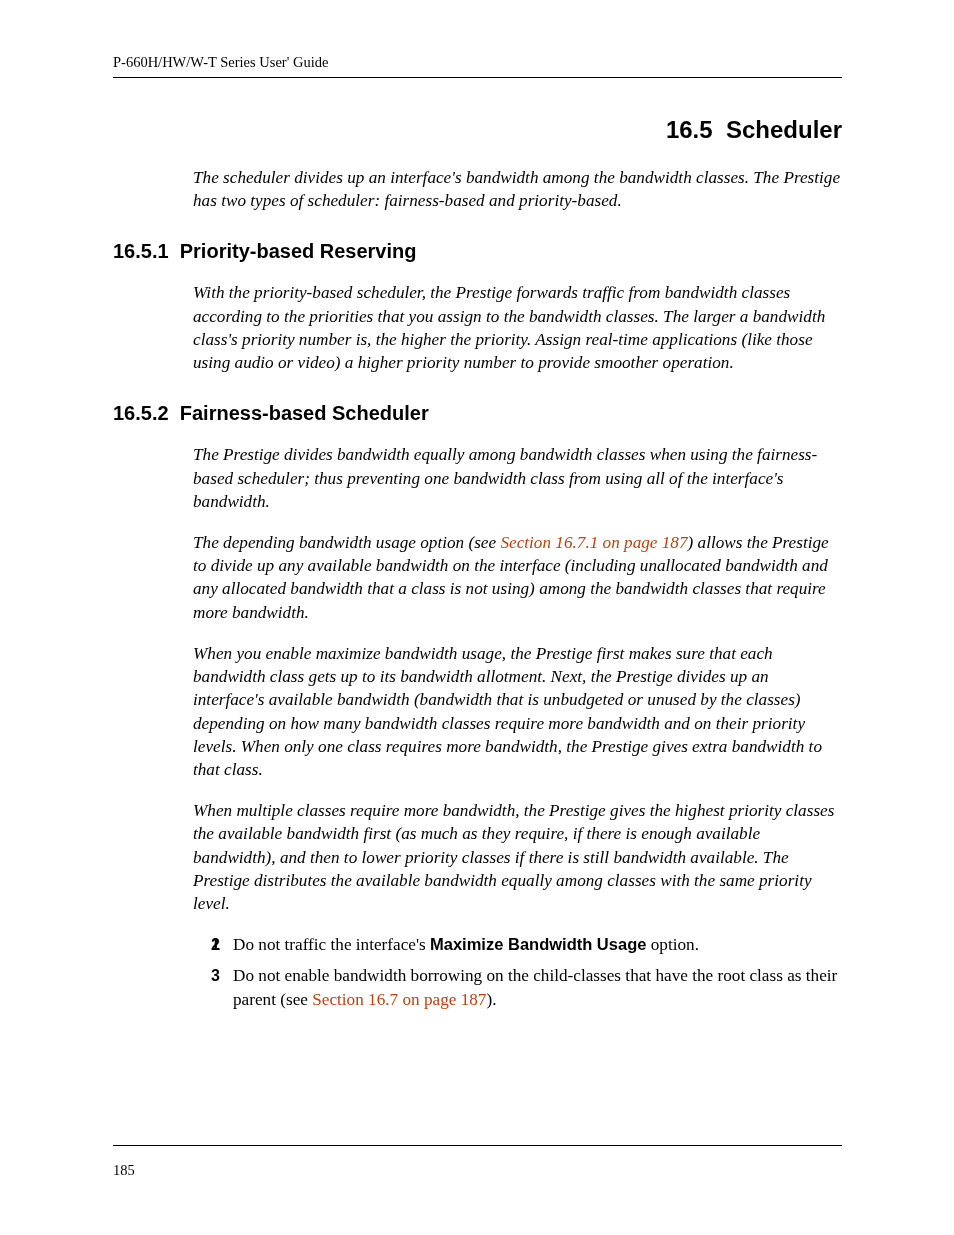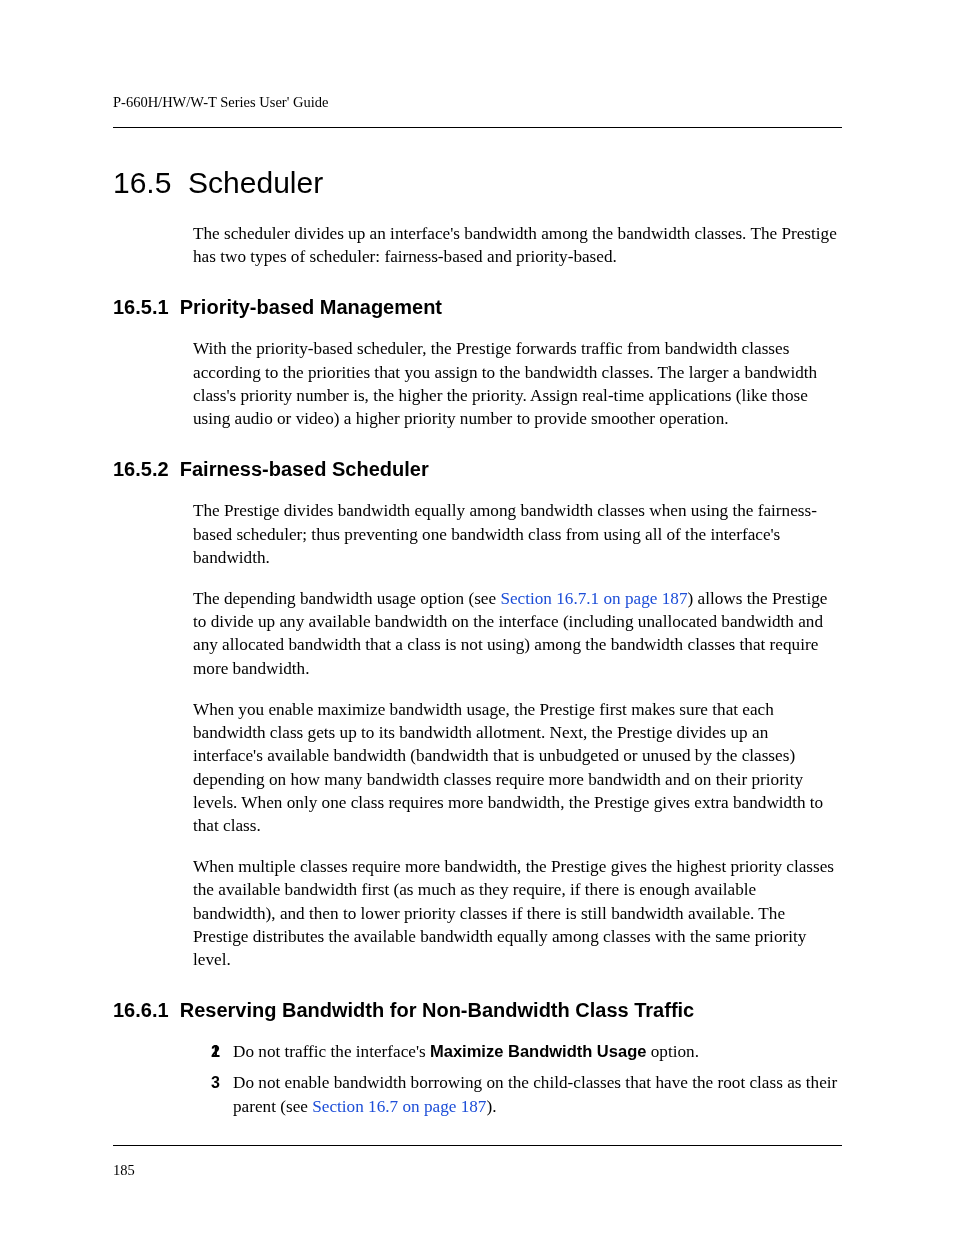--- a/index.html
+++ b/index.html
@@ -11,49 +11,50 @@
     color: #000;
     position: relative;
   }
   .page {
     padding: 54px 112px 0 113px;
   }
   .running-header {
     font-family: "Times New Roman", Times, serif;
     font-size: 14.5px;
     border-bottom: 1.5px solid #000;
-    padding-bottom: 16px;
+    padding-bottom: 6px;
     margin-bottom: 38px;
-    margin-top: 40px;
   }
   h1 {
     font-family: Arial, Helvetica, sans-serif;
-    font-weight: normal;
-    font-size: 30px;
+    font-weight: bold;
+    font-size: 24px;
     margin-bottom: 22px;
     margin-top: 8px;
+    text-align: right;
   }
   h2 {
     font-family: Arial, Helvetica, sans-serif;
     font-weight: bold;
     font-size: 20px;
     margin-top: 28px;
     margin-bottom: 18px;
   }
   .body-indent {
     margin-left: 80px;
   }
   p {
     font-family: "Times New Roman", Times, serif;
     font-size: 17.2px;
     line-height: 1.35;
     margin-bottom: 18px;
     text-align: left;
+    font-style: italic;
   }
-  .link { color: #1d4ed8; }
+  .link { color: #c2410c; }
   .bold { font-weight: bold; font-family: Arial, Helvetica, sans-serif; font-size: 16.5px;}
   .steps {
     list-style: none;
     margin-left: 80px;
     padding-left: 18px;
   }
   .steps li {
     font-family: "Times New Roman", Times, serif;
     font-size: 17.2px;
     line-height: 1.35;
@@ -88,38 +89,35 @@
 <div class="page">
 
   <div class="running-header">P-660H/HW/W-T Series User' Guide</div>
 
   <h1>
     <span>16.5</span>&nbsp;&nbsp;<span>Scheduler</span>
   </h1>
   <p class="body-indent">The scheduler divides up an interface's bandwidth among the bandwidth classes. The Prestige has two types of scheduler: fairness-based and priority-based.</p>
 
   <h2>
-    <span>16.5.1</span>&nbsp;&nbsp;<span>Priority-based Management</span>
+    <span>16.5.1</span>&nbsp;&nbsp;<span>Priority-based Reserving</span>
   </h2>
   <p class="body-indent">With the priority-based scheduler, the Prestige forwards traffic from bandwidth classes according to the priorities that you assign to the bandwidth classes. The larger a bandwidth class's priority number is, the higher the priority. Assign real-time applications (like those using audio or video) a higher priority number to provide smoother operation.</p>
 
   <h2>
     <span>16.5.2</span>&nbsp;&nbsp;<span>Fairness-based Scheduler</span>
   </h2>
   <p class="body-indent">The Prestige divides bandwidth equally among bandwidth classes when using the fairness-based scheduler; thus preventing one bandwidth class from using all of the interface's bandwidth.</p>
 
   <p class="body-indent">
     <span>The depending bandwidth usage option (see </span><span class="link">Section 16.7.1 on page 187</span><span>) allows the Prestige to divide up any available bandwidth on the interface (including unallocated bandwidth and any allocated bandwidth that a class is not using) among the bandwidth classes that require more bandwidth.</span>
   </p>
   <p class="body-indent">When you enable maximize bandwidth usage, the Prestige first makes sure that each bandwidth class gets up to its bandwidth allotment. Next, the Prestige divides up an interface's available bandwidth (bandwidth that is unbudgeted or unused by the classes) depending on how many bandwidth classes require more bandwidth and on their priority levels. When only one class requires more bandwidth, the Prestige gives extra bandwidth to that class.</p>
   <p class="body-indent">When multiple classes require more bandwidth, the Prestige gives the highest priority classes the available bandwidth first (as much as they require, if there is enough available bandwidth), and then to lower priority classes if there is still bandwidth available. The Prestige distributes the available bandwidth equally among classes with the same priority level.</p>
 
-  <h2>
-    <span>16.6.1</span>&nbsp;&nbsp;<span>Reserving Bandwidth for Non-Bandwidth Class Traffic</span>
-  </h2>
 
   <ol class="steps">
     <li>
       <span class="step-num">1</span>
     </li>
     <li>
       <span class="step-num">2</span>
       <span>Do not traffic the interface's </span><span class="bold">Maximize Bandwidth Usage</span><span> option.</span>
     </li>
     <li>

